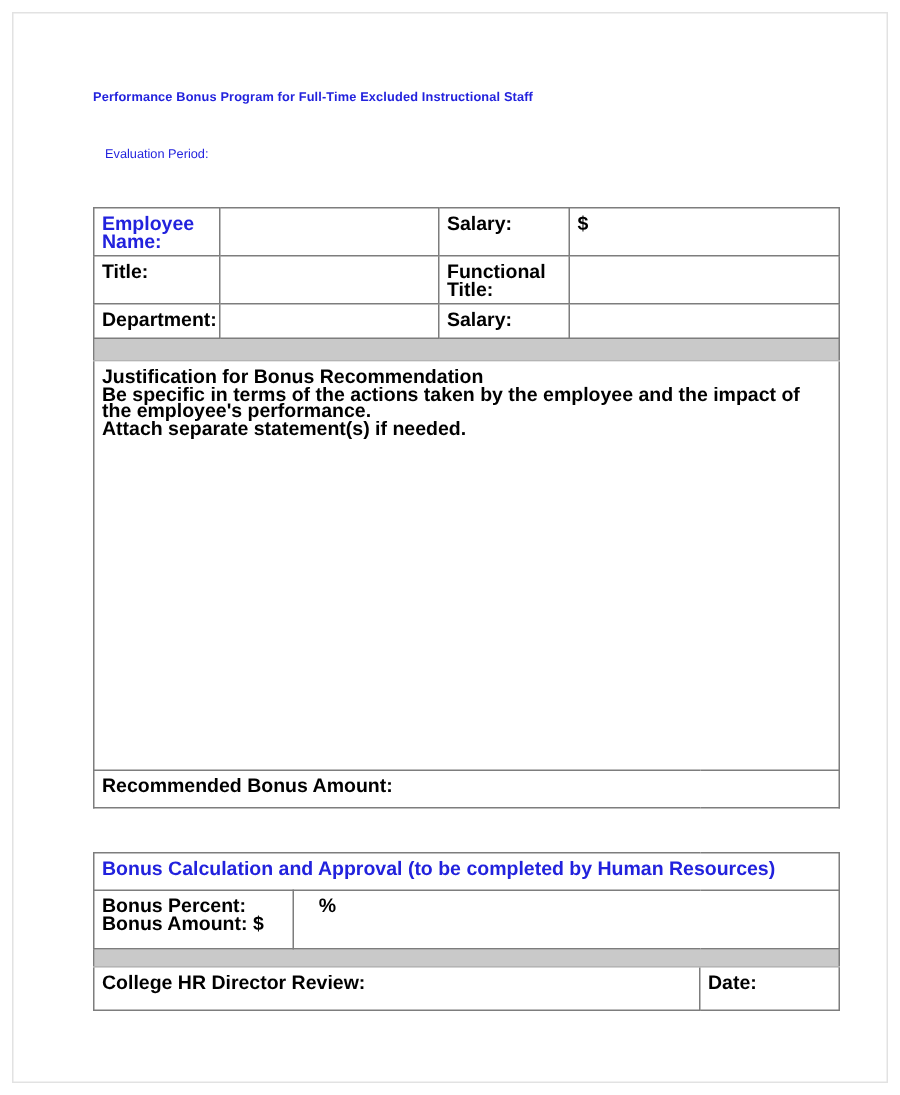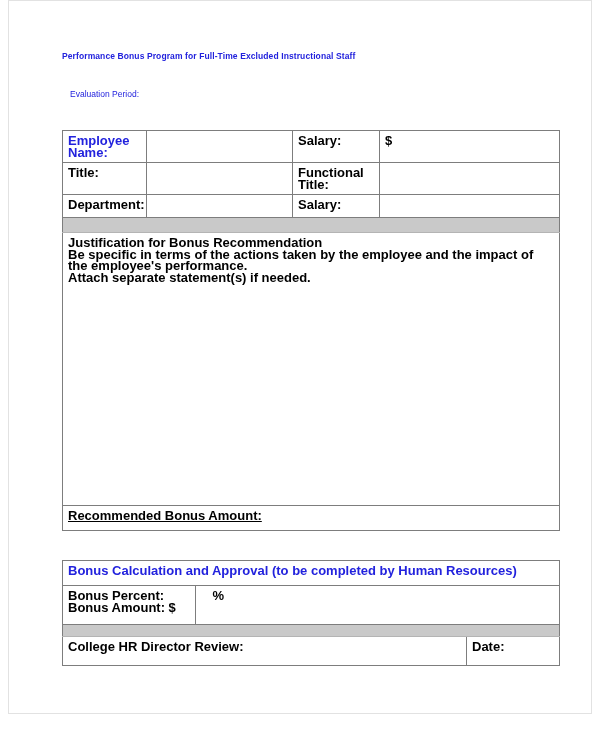--- a/index.html
+++ b/index.html
@@ -10,21 +10,21 @@
   body {
     width: 600px;
     height: 730px;
     font-family: "Liberation Sans", sans-serif;
     position: relative;
     overflow: hidden;
   }
   .page {
     position: absolute;
     left: 8px;
-    top: 0;
+    top: 8px;
     width: 584px;
     height: 714px;
     border: 1px solid #e2e2e2;
     box-sizing: border-box;
     background: #ffffff;
   }
   .content {
     position: absolute;
     left: 45px;
     top: 50px;
@@ -97,21 +97,20 @@
     margin-top: 0;
   }
   .justification-cell {
     height: 264px;
   }
   .justification-cell .j-line {
     display: block;
   }
   .bonus-amount-cell {
     height: 16px;
-    text-decoration: underline;
   }
   .signed-cell {
     height: 20px;
   }
 
   
   #hr-table {
     margin-top: 29px;
   }
   .hr-header-cell {

